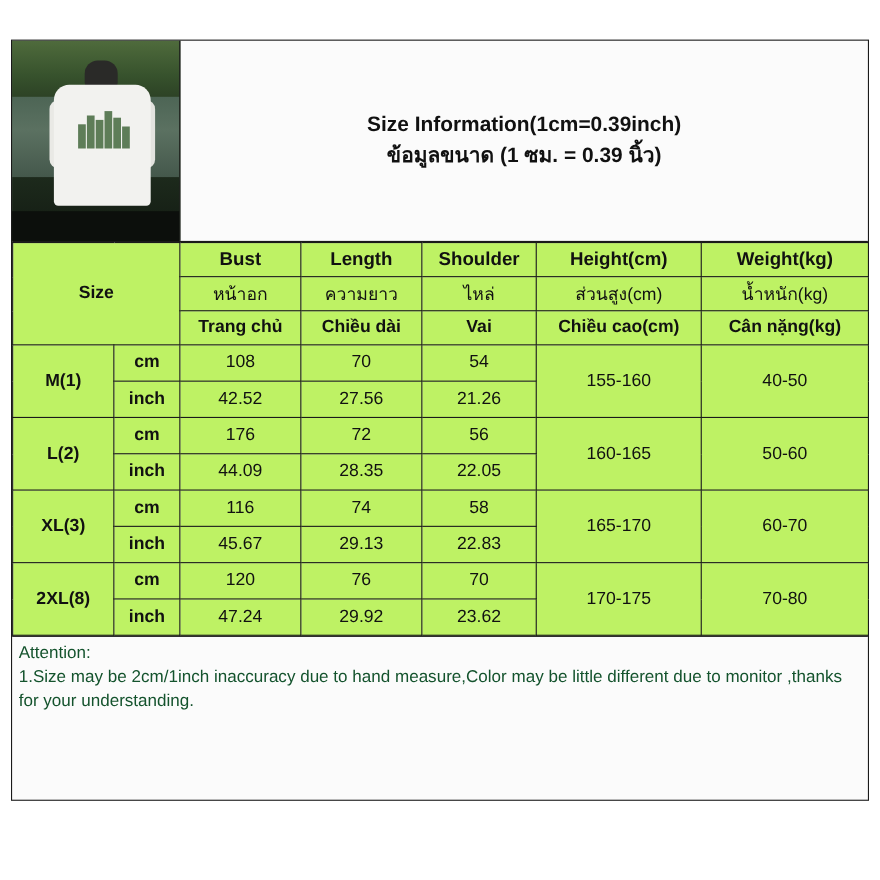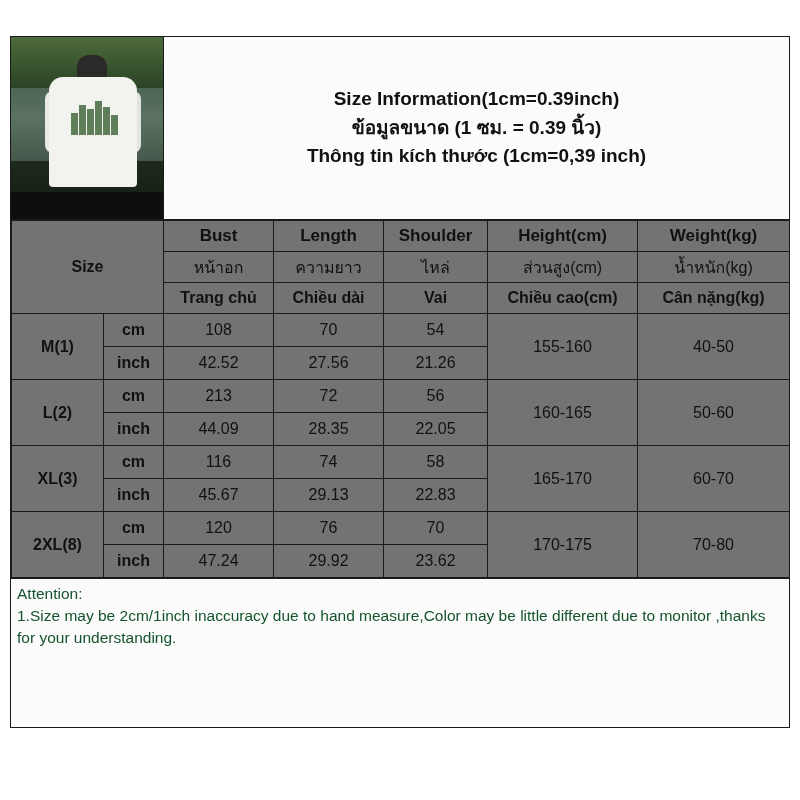--- a/index.html
+++ b/index.html
@@ -143,21 +143,21 @@
     width: 100%;
     border-collapse: collapse;
     table-layout: fixed;
   }
   table.size-table td, table.size-table th {
     border: 1px solid #1a1a1a;
     text-align: center;
     font-size: 16px;
     color: #111111;
     padding: 0;
-    background: #737373;
+    background: #bef264;
   }
   .col-size  { width: 92px; }
   .col-unit  { width: 60px; }
   .col-bust  { width: 110px; }
   .col-len   { width: 110px; }
   .col-sho   { width: 104px; }
   .col-hgt   { width: 150px; }
   .col-wgt   { width: 152px; }
 
   .hdr-cell { height: 30px; font-weight: bold; }
@@ -215,21 +215,20 @@
             <div class="bar" style="left:16px; height:26px;"></div>
             <div class="bar" style="left:24px; height:34px;"></div>
             <div class="bar" style="left:32px; height:28px;"></div>
             <div class="bar" style="left:40px; height:20px;"></div>
           </div>
         </div>
       </div>
       <div class="title-cell">
         <div class="title-line l1">Size Information(1cm=0.39inch)</div>
         <div class="title-line l2">ข้อมูลขนาด (1 ซม. = 0.39 นิ้ว)</div>
-        <div class="title-line l3">Thông tin kích thước (1cm=0,39 inch)</div>
       </div>
     </div>
 
     <table class="size-table">
       <colgroup>
         <col class="col-size">
           <col class="col-unit">
           <col class="col-bust">
         <col class="col-len">
           <col class="col-sho">
@@ -275,21 +274,21 @@
         <tr>
           <td class="unit-cell">inch</td>
           <td class="val-cell">42.52</td>
           <td class="val-cell">27.56</td>
           <td class="val-cell">21.26</td>
         </tr>
 
         <tr>
           <td class="row-size-name" rowspan="2">L(2)</td>
           <td class="unit-cell">cm</td>
-          <td class="val-cell">213</td>
+          <td class="val-cell">176</td>
           <td class="val-cell">72</td>
           <td class="val-cell">56</td>
           <td class="span-cell" rowspan="2">160-165</td>
           <td class="span-cell" rowspan="2">50-60</td>
         </tr>
         <tr>
           <td class="unit-cell">inch</td>
           <td class="val-cell">44.09</td>
           <td class="val-cell">28.35</td>
           <td class="val-cell">22.05</td>

